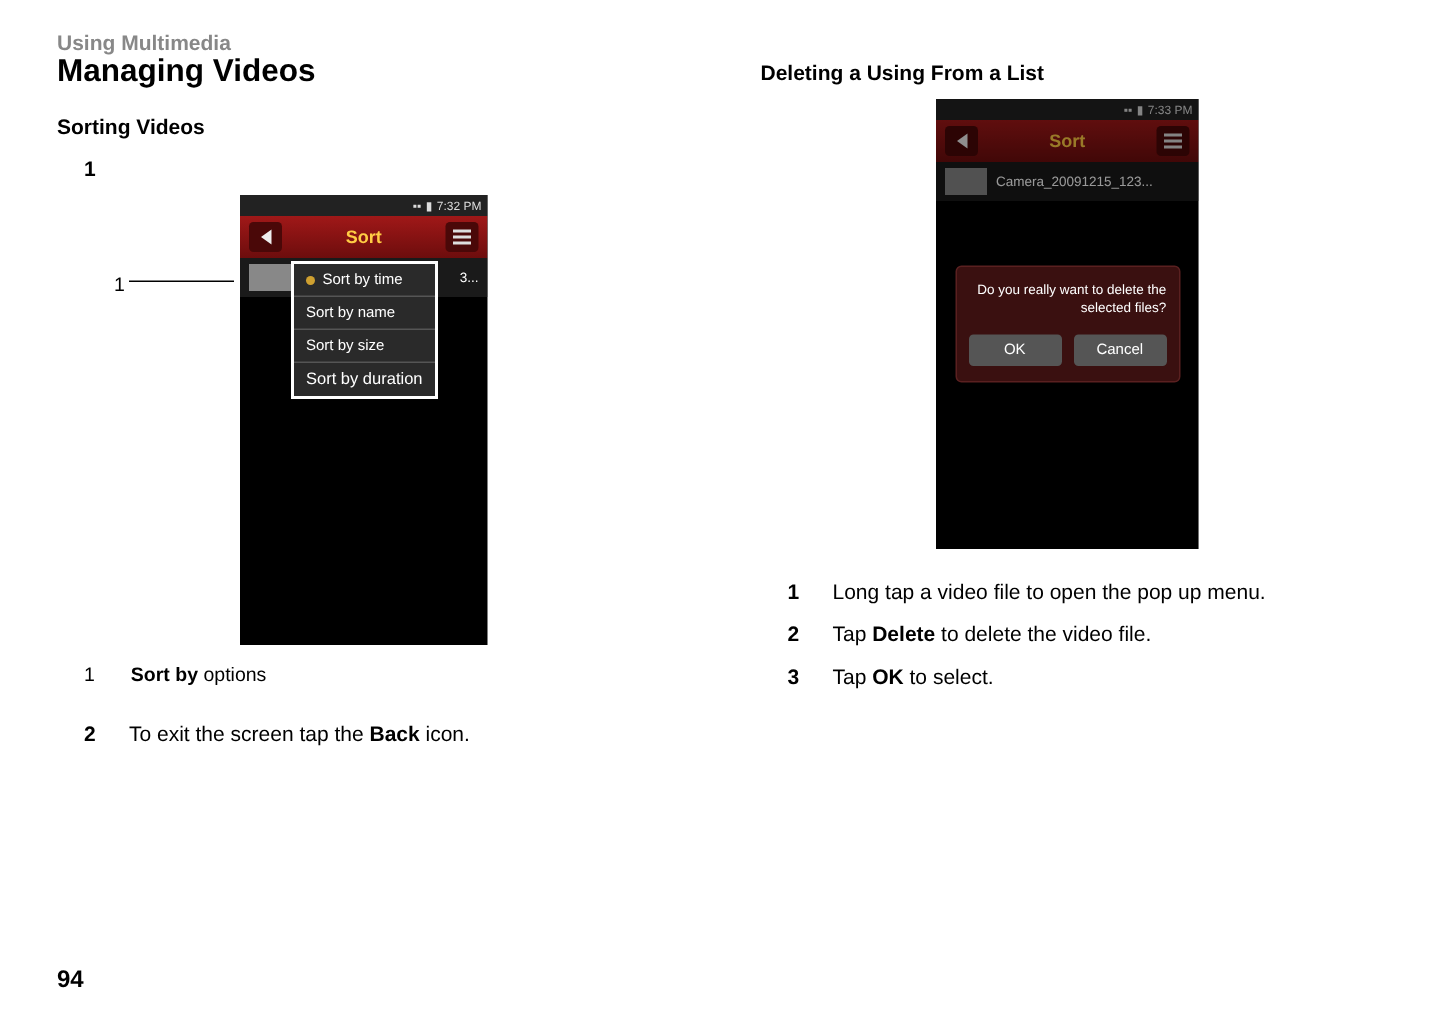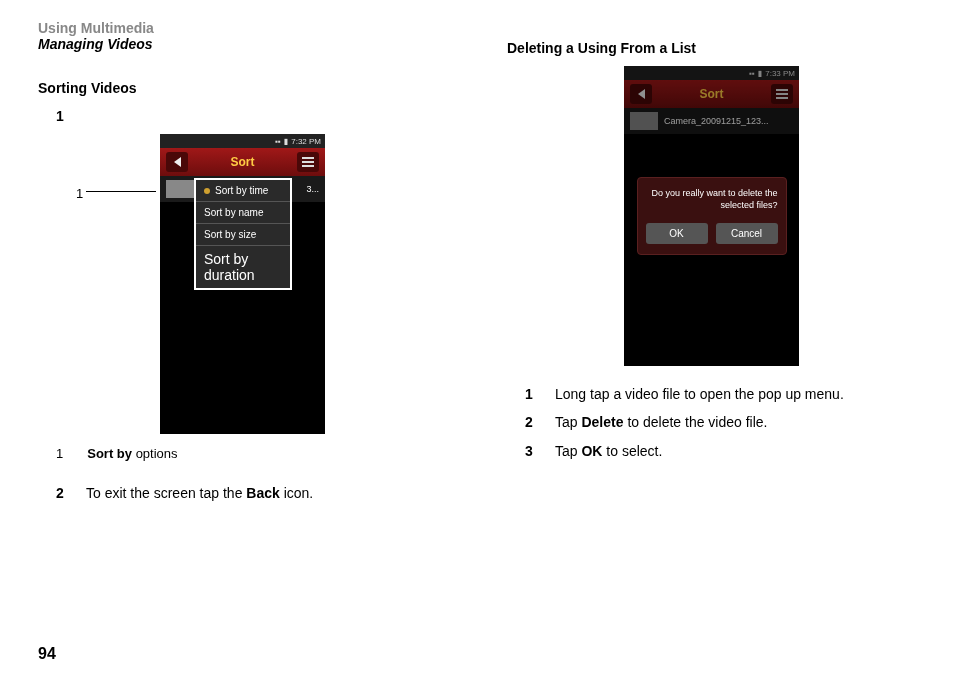--- a/index.html
+++ b/index.html
@@ -18,24 +18,23 @@
     font-size: 14px;
   }
   .columns {
     display: flex;
     gap: 60px;
   }
   .col {
     flex: 1;
   }
   .h1 {
-    font-size: 14px;
-    font-weight: bold;
-    margin-bottom: 28px;
-    font-style: italic;
+    font-size: 21px;
+    font-weight: bold;
+    margin-bottom: 16px;
   }
   .h2 {
     font-size: 14px;
     font-weight: bold;
     margin-bottom: 10px;
   }
   .step-row {
     display: flex;
     gap: 18px;
     font-size: 14px;
@@ -156,21 +155,21 @@
   }
   .popup-menu .item {
     padding: 5px 8px;
     color: #fff;
     font-size: 10px;
     border-bottom: 1px solid #555;
     display: flex;
     align-items: center;
     gap: 5px;
   }
-  .popup-menu .item:last-child { border-bottom: none; font-size: 14px; align-items: flex-end; }
+  .popup-menu .item:last-child { border-bottom: none; font-size: 11px; align-items: flex-end; }
   .dot {
     width: 6px; height: 6px; border-radius: 50%;
     background: #cfa030;
   }
   .dialog-overlay {
     position: absolute;
     top: 0; left: 0; right: 0; bottom: 0;
     background: rgba(0,0,0,0.4);
     display: flex;
     align-items: center;

